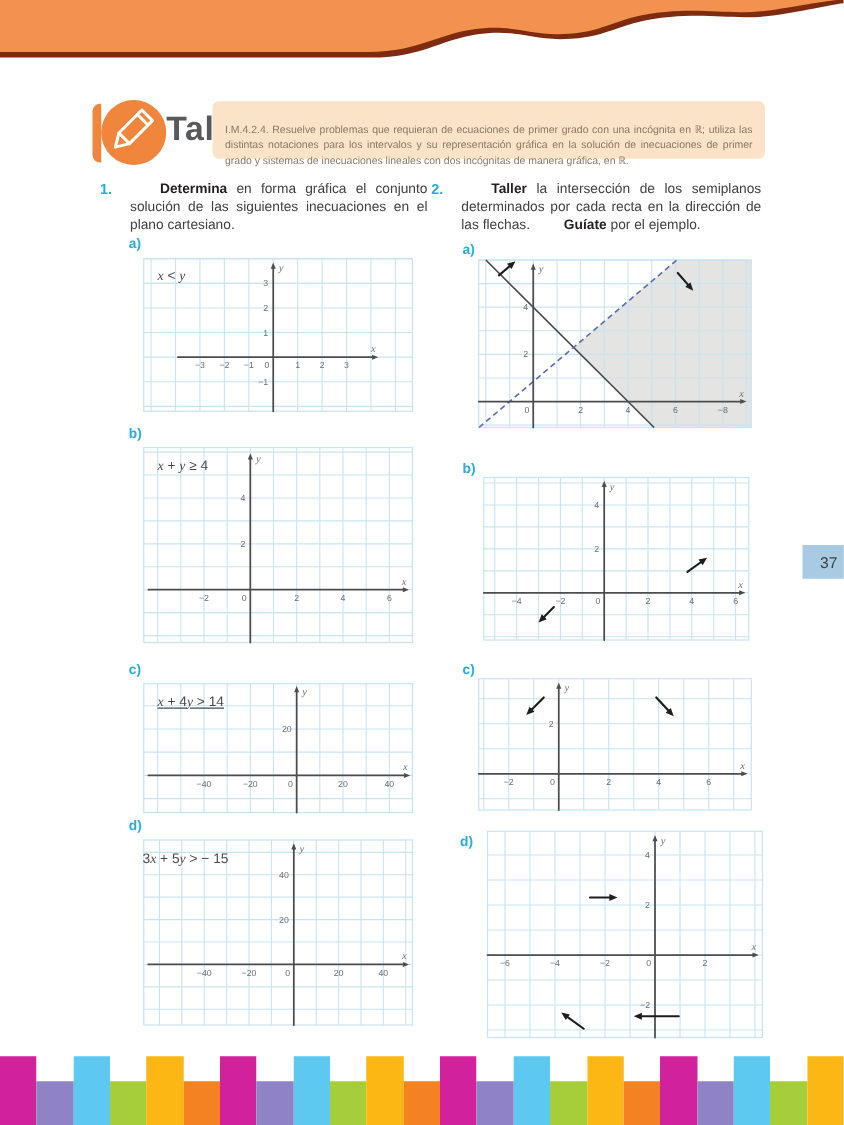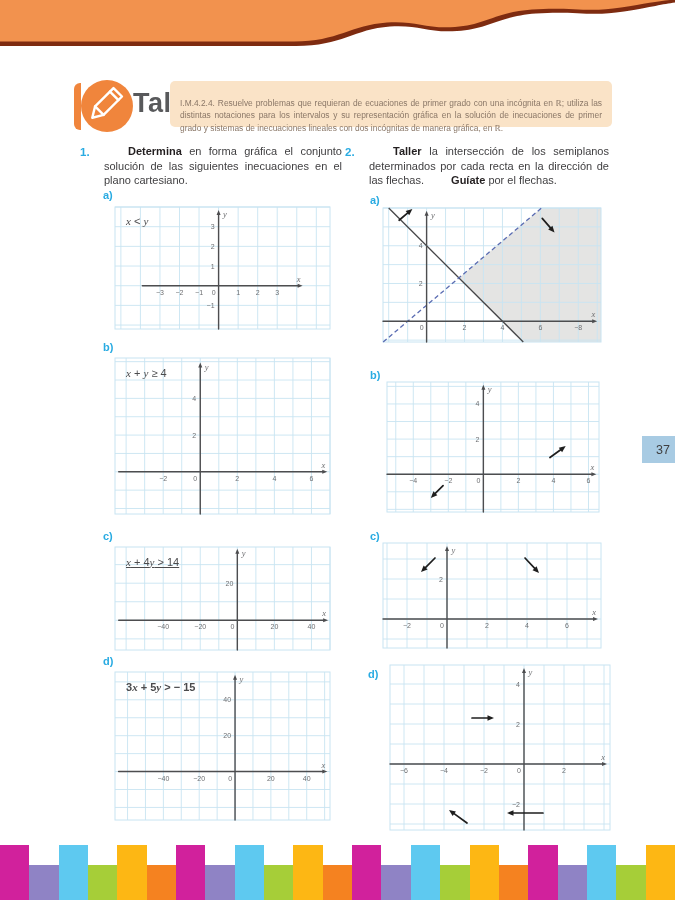--- a/index.html
+++ b/index.html
@@ -61,21 +61,21 @@
   <div class="taller-title">Taller</div>
 
   <div class="standard-box">
     <p>I.M.4.2.4. Resuelve problemas que requieran de ecuaciones de primer grado con una incógnita en ℝ; utiliza las distintas notaciones para los intervalos y su representación gráfica en la solución de inecuaciones de primer grado y sistemas de inecuaciones lineales con dos incógnitas de manera gráfica, en ℝ.</p>
   </div>
 
   <span class="ex-num" id="ex1-num">1.</span>
   <p class="ex-text" id="ex1-text"><span class="b">Determina</span><span> en forma gráfica el conjunto solución de las siguientes inecuaciones en el plano cartesiano.</span></p>
 
   <span class="ex-num" id="ex2-num">2.</span>
-  <p class="ex-text" id="ex2-text"><span class="b">Taller</span><span> la intersección de los semiplanos determinados por cada recta en la dirección de las flechas. </span><span class="b">Guíate</span><span> por el flechas.</span></p>
+  <p class="ex-text" id="ex2-text"><span class="b">Taller</span><span> la intersección de los semiplanos determinados por cada recta en la dirección de las flechas. </span><span class="b">Guíate</span><span> por el ejemplo.</span></p>
 
   <div id="graphs-layer">
       <svg width="227" height="134" class="graph" style="left:109px;top:201px">
         <line x1="11.86363636363636" y1="128" x2="11.86363636363636" y2="6" stroke="#C8E4F2" stroke-width="0.9"></line>
         <line x1="31.409090909090907" y1="128" x2="31.409090909090907" y2="6" stroke="#C8E4F2" stroke-width="0.9"></line>
         <line x1="50.95454545454545" y1="128" x2="50.95454545454545" y2="6" stroke="#C8E4F2" stroke-width="0.9"></line>
         <line x1="70.5" y1="128" x2="70.5" y2="6" stroke="#C8E4F2" stroke-width="0.9"></line>
         <line x1="90.04545454545455" y1="128" x2="90.04545454545455" y2="6" stroke="#C8E4F2" stroke-width="0.9"></line>
         <line x1="109.5909090909091" y1="128" x2="109.5909090909091" y2="6" stroke="#C8E4F2" stroke-width="0.9"></line>
         <line x1="129.13636363636363" y1="128" x2="129.13636363636363" y2="6" stroke="#C8E4F2" stroke-width="0.9"></line>
@@ -214,21 +214,21 @@
         <text x="90.20833333333334" y="114.56363636363636" text-anchor="middle" class="tick">−20</text>
         <text x="123.04166666666667" y="114.56363636363636" text-anchor="end" class="tick">0</text>
         <text x="161.875" y="114.56363636363636" text-anchor="middle" class="tick">20</text>
         <text x="197.70833333333334" y="114.56363636363636" text-anchor="middle" class="tick">40</text>
         <text x="122.04166666666667" y="36.306060606060605" text-anchor="end" class="tick">40</text>
         <text x="122.04166666666667" y="72.18484848484849" text-anchor="end" class="tick">20</text>
         <text x="216.3125" y="101.56363636363636" text-anchor="end" class="axl">x</text>
         <text x="130.54166666666669" y="15.690909090909091" text-anchor="start" class="axl">y</text>
       </svg>
       <div class="g-label" style="left: 103px; top: 655px;">d)</div>
-      <div class="g-eq" style="left: 126px; top: 655px; font-weight: bold;"><span>3</span><span class="i">x</span><span> + 5</span><span class="i">y</span><span> &gt; − 15</span></div>
+      <div class="g-eq" style="left: 114px; top: 655px;"><span>3</span><span class="i">x</span><span> + 5</span><span class="i">y</span><span> &gt; − 15</span></div>
       <svg width="230" height="146" class="graph" style="left:377px;top:202px">
         <polygon points="81.88295652173913,75.88760563380282 164.47652173913042,6 224,6 224,140 146.2782608695652,140" fill="#E4E4E3"></polygon>
         <line x1="11.686956521739127" y1="140" x2="11.686956521739127" y2="6" stroke="#C8E4F2" stroke-width="0.9"></line>
         <line x1="30.64347826086956" y1="140" x2="30.64347826086956" y2="6" stroke="#C8E4F2" stroke-width="0.9"></line>
         <line x1="49.599999999999994" y1="140" x2="49.599999999999994" y2="6" stroke="#C8E4F2" stroke-width="0.9"></line>
         <line x1="68.55652173913043" y1="140" x2="68.55652173913043" y2="6" stroke="#C8E4F2" stroke-width="0.9"></line>
         <line x1="87.51304347826085" y1="140" x2="87.51304347826085" y2="6" stroke="#C8E4F2" stroke-width="0.9"></line>
         <line x1="106.46956521739129" y1="140" x2="106.46956521739129" y2="6" stroke="#C8E4F2" stroke-width="0.9"></line>
         <line x1="125.42608695652173" y1="140" x2="125.42608695652173" y2="6" stroke="#C8E4F2" stroke-width="0.9"></line>
         <line x1="144.38260869565215" y1="140" x2="144.38260869565215" y2="6" stroke="#C8E4F2" stroke-width="0.9"></line>

